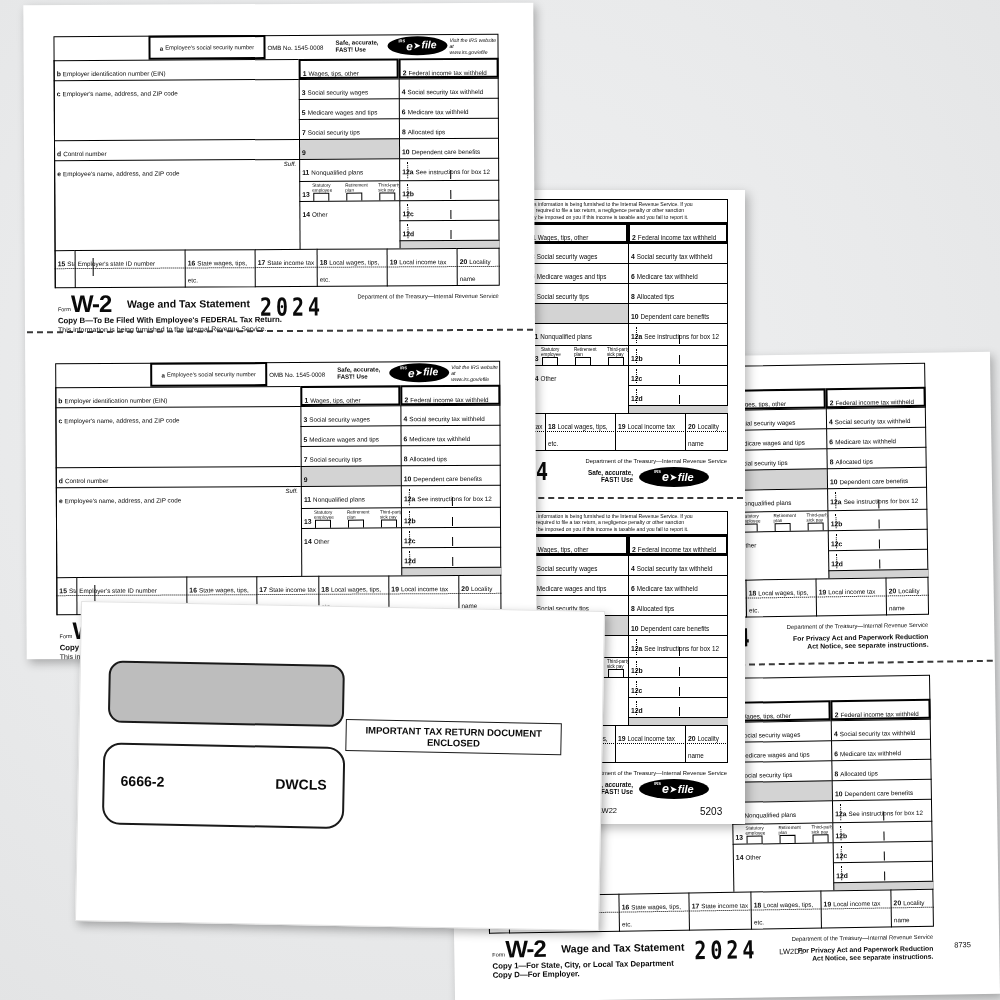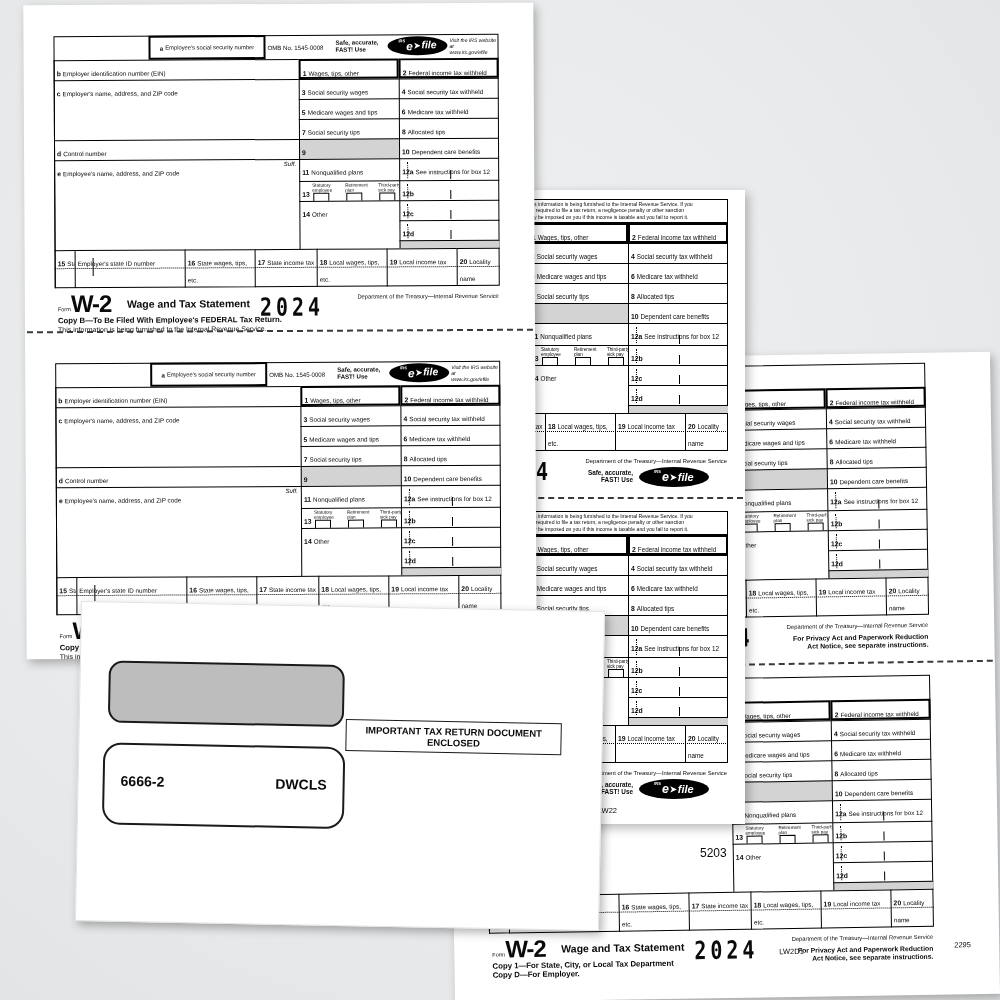--- a/index.html
+++ b/index.html
@@ -159,21 +159,21 @@
         <div class="abs" style="left: 16px; top: 254px; font-size: 24px; font-weight: 900; letter-spacing: -1px;">W-2</div>
         <div class="abs" style="left: 72px; top: 262px; font-size: 10.5px; font-weight: bold;">Wage and Tax Statement</div>
         <div class="abs seg" style="left: 205px; top: 257px; font-size: 20px;">2024</div>
         <div class="abs" style="left: 272px; top: 259px; width: 172px; font-size: 5.8px; text-align: right;">Department of the Treasury—Internal Revenue Service</div>
         <div class="abs" style="left: 284px; top: 270px; width: 160px; font-size: 6.8px; font-weight: bold; text-align: right;">For Privacy Act and Paperwork Reduction</div>
         <div class="abs" style="left: 284px; top: 278px; width: 160px; font-size: 6.8px; font-weight: bold; text-align: right;">Act Notice, see separate instructions.</div>
         <div class="abs" style="left: 3px; top: 280px; font-size: 7.8px; font-weight: bold;">Copy 1—For State, City, or Local Tax Department</div>
         <div class="abs" style="left: 3px; top: 289px; font-size: 7.8px; font-weight: bold;">Copy D—For Employer.</div>
       </div>
       <div class="abs" style="left: 325px; top: 592px; font-size: 7.5px;">LW2D1</div>
-      <div class="abs" style="left: 500px; top: 588px; font-size: 7.5px;">2295</div>
+      <div class="abs" style="left: 500px; top: 588px; font-size: 7.5px;">8735</div>
     </div>
 
   <div id="sheet-middle" class="sheet" style="left:268px;top:190px;width:477px;height:634px;z-index:20;">
       <div class="abs" style="left: 15px; top: 9px; width: 445px; height: 305px;">
         <div class="fborder" style="left: 0px; top: 0px; width: 445px; height: 252px;"></div>
         <div class="abs" style="left: 150px; top: 9px; font-size: 6.1px;">OMB No. 1545-0008</div>
         <div class="notice-box" style="left: 240px; top: 0px; width: 205px; height: 24px;">
           <div class="notice-line">This information is being furnished to the Internal Revenue Service. If you</div>
           <div class="notice-line">are required to file a tax return, a negligence penalty or other sanction</div>
           <div class="notice-line">may be imposed on you if this income is taxable and you fail to report it.</div>
@@ -311,21 +311,21 @@
           <div class="smallline">FAST! Use</div>
         </div>
         <div class="efile" style="left: 356px; top: 268px; width: 70px; height: 20px;">
           <span class="irs">IRS</span>
           <span style="font-size: 12.4px;">e</span>
           <span style="font-size: 8.4px; margin: 0px 1px; font-style: normal;">➤</span>
           <span style="font-size: 11px;">file</span>
         </div>
       </div>
       <div class="abs" style="left: 330px; top: 616px; font-size: 7.5px;">LW22</div>
-      <div class="abs" style="left: 432px; top: 616px; font-size: 12px; margin-top: 40px;">5203</div>
+      <div class="abs" style="left: 432px; top: 616px; font-size: 10px;">5203</div>
     </div>
 
   <div id="sheet-left" class="sheet" style="left:25px;top:4px;width:510px;height:654px;transform:rotate(-0.3deg);z-index:30;">
       <div class="abs" style="left: 30px; top: 31px; width: 445px; height: 305px;">
         <div class="fborder" style="left: 0px; top: 0px; width: 445px; height: 252px;"></div>
         <div class="abs" style="left: 95px; top: 0px; width: 117px; height: 24px; box-sizing: border-box; border: 2px solid rgb(0, 0, 0); display: flex; align-items: center; justify-content: center;">
           <span class="num" style="font-size: 6.2px;">a</span>
           <span class="lbl" style="font-size: 5.8px;">Employee's social security number</span>
         </div>
         <div class="abs" style="left: 214px; top: 9px; font-size: 6.1px;">OMB No. 1545-0008</div>

